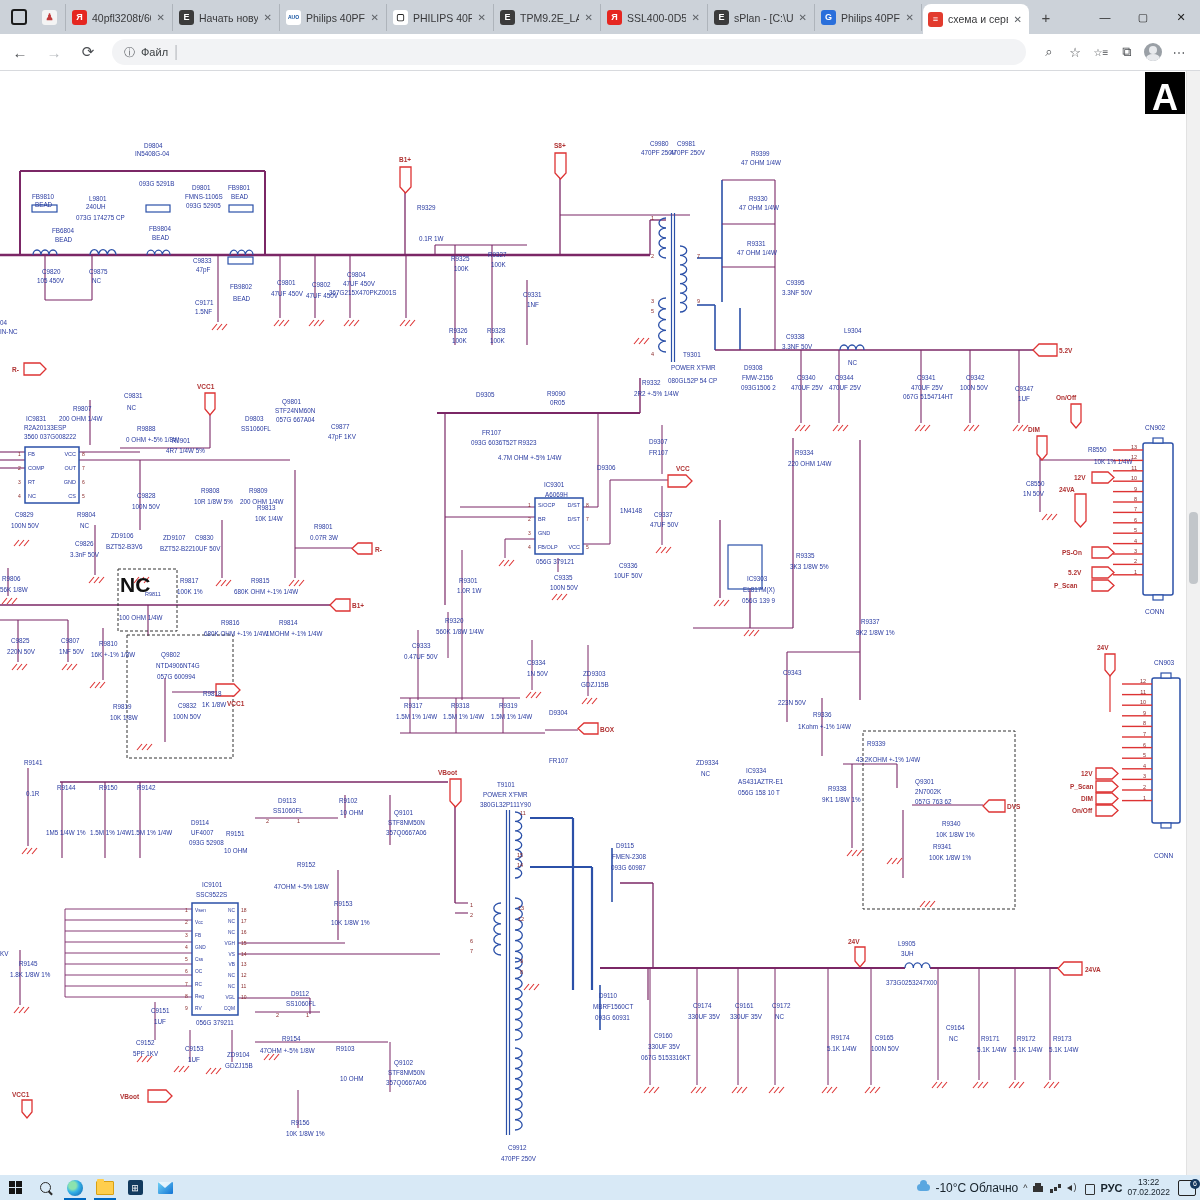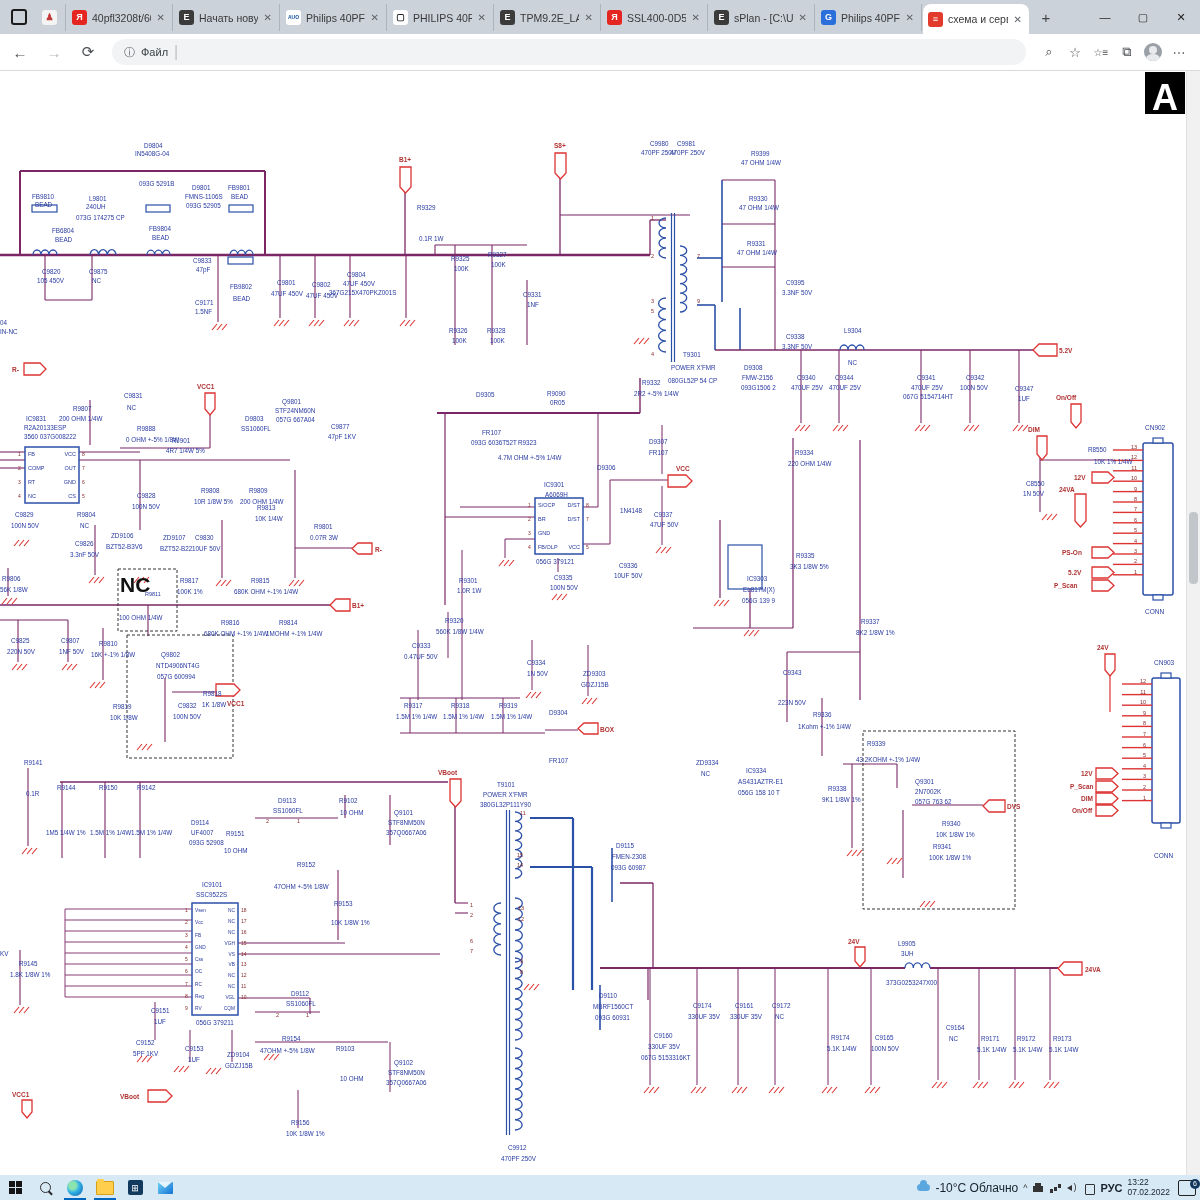--- a/index.html
+++ b/index.html
@@ -56,21 +56,21 @@
   #tray{margin-left:auto;display:flex;align-items:center;gap:5px;padding-right:4px;}
   .cloudic{width:13px;height:7px;background:#5aa7e0;border-radius:6px;position:relative;}
   .cloudic:before{content:"";position:absolute;left:3px;top:-4px;width:7px;height:7px;border-radius:50%;background:#5aa7e0;}
   .trayglyph{width:12px;height:12px;position:relative;}
   .g-printer:before{content:"";position:absolute;left:1px;top:4px;width:10px;height:6px;background:#333;}
   .g-printer:after{content:"";position:absolute;left:3px;top:1px;width:6px;height:3px;background:#333;}
   .g-net:before{content:"";position:absolute;left:1px;bottom:1px;width:3px;height:4px;background:#333;box-shadow:4px -2px 0 #333, 8px -5px 0 #333;}
   .g-vol:before{content:"";position:absolute;left:1px;top:3px;border-top:3px solid transparent;border-bottom:3px solid transparent;border-right:5px solid #333;}
   .g-vol:after{content:")";position:absolute;left:7px;top:0px;font-size:9px;color:#333;}
   .g-tab:before{content:"";position:absolute;left:2px;top:2px;width:8px;height:9px;border:1.4px solid #333;border-radius:1px;}
-  .clock{text-align:left;line-height:1.15;font-size:8.5px;}
+  .clock{text-align:center;line-height:1.15;font-size:8.5px;}
   .notif{position:relative;width:16px;height:14px;border:1.4px solid #222;border-radius:2px;margin-left:3px;}
   .notif .badge{position:absolute;right:-5px;top:-2px;background:#14375e;color:#fff;border-radius:50%;width:10px;height:10px;
      font-size:7px;display:flex;align-items:center;justify-content:center;}
   .lang{font-size:11px;font-weight:bold;}
   .chev{font-size:9px;color:#333;}
   #weathertxt{font-size:12px;}
 </style>
 </head>
 <body>
 

